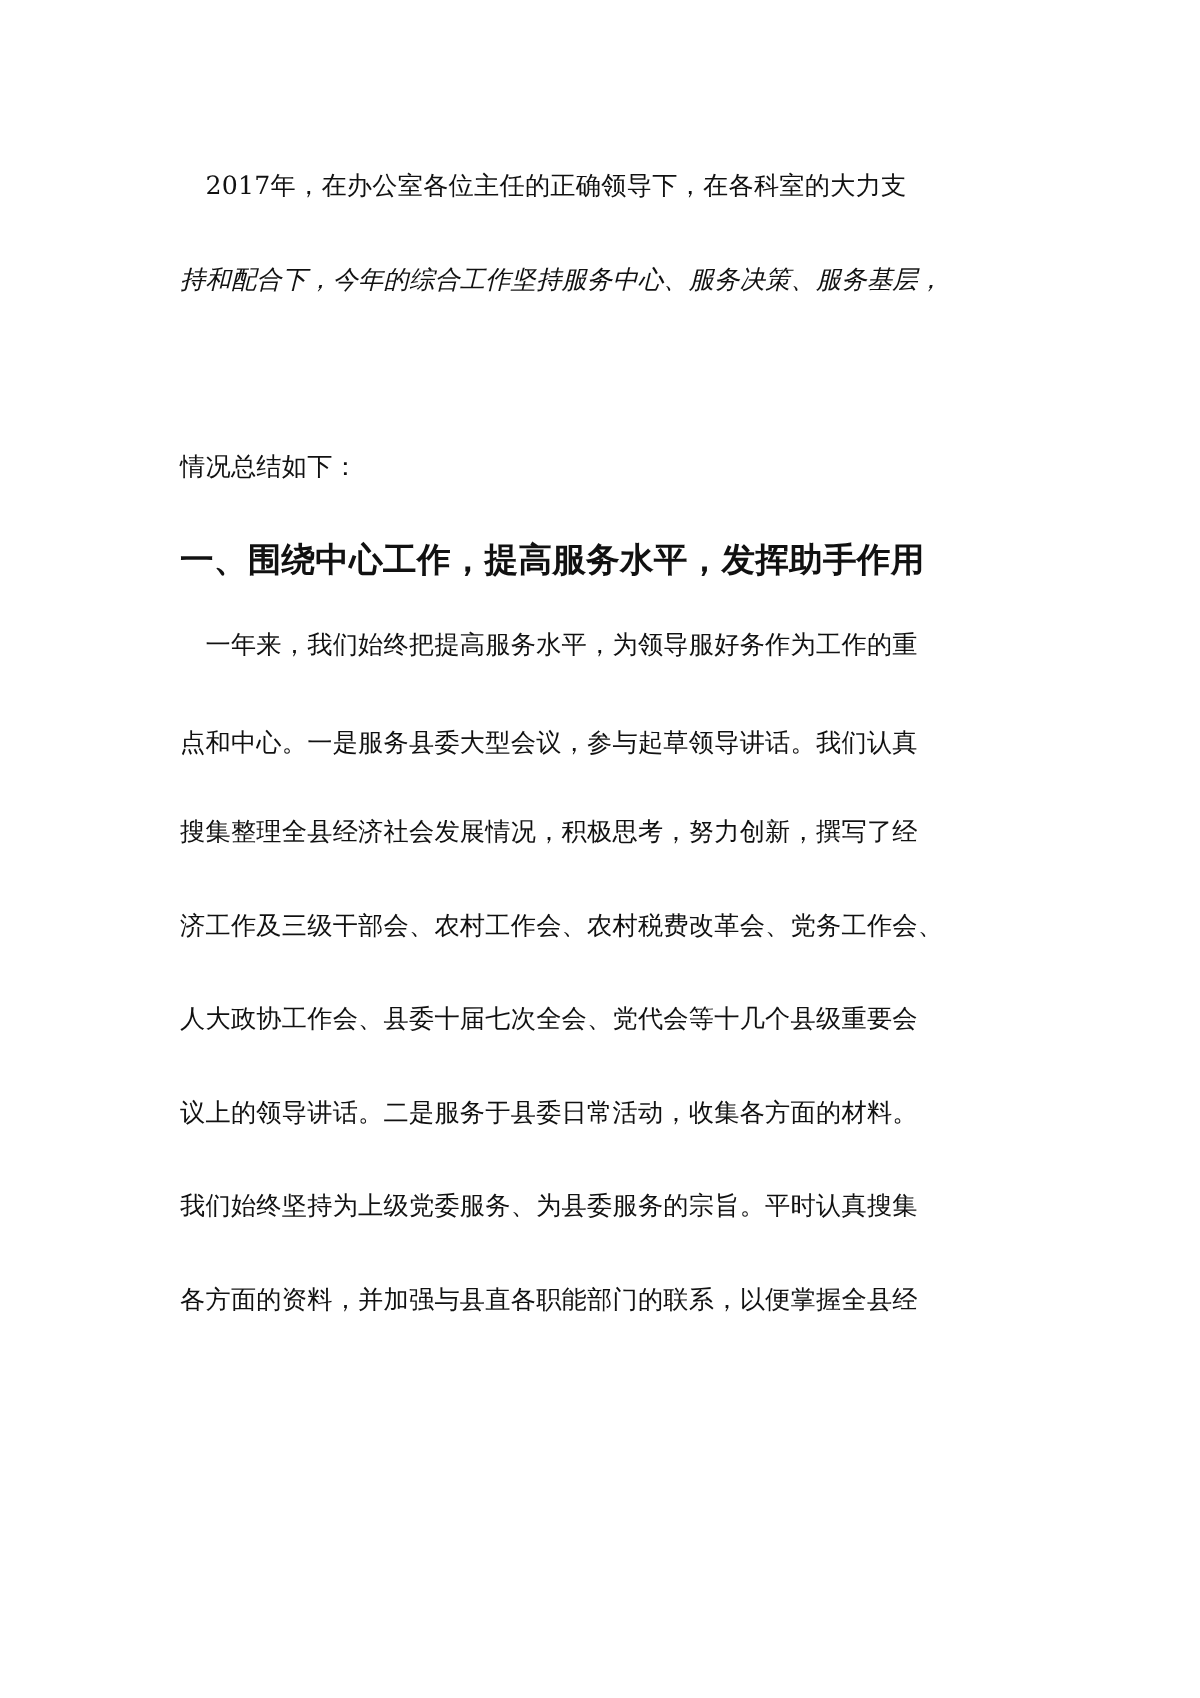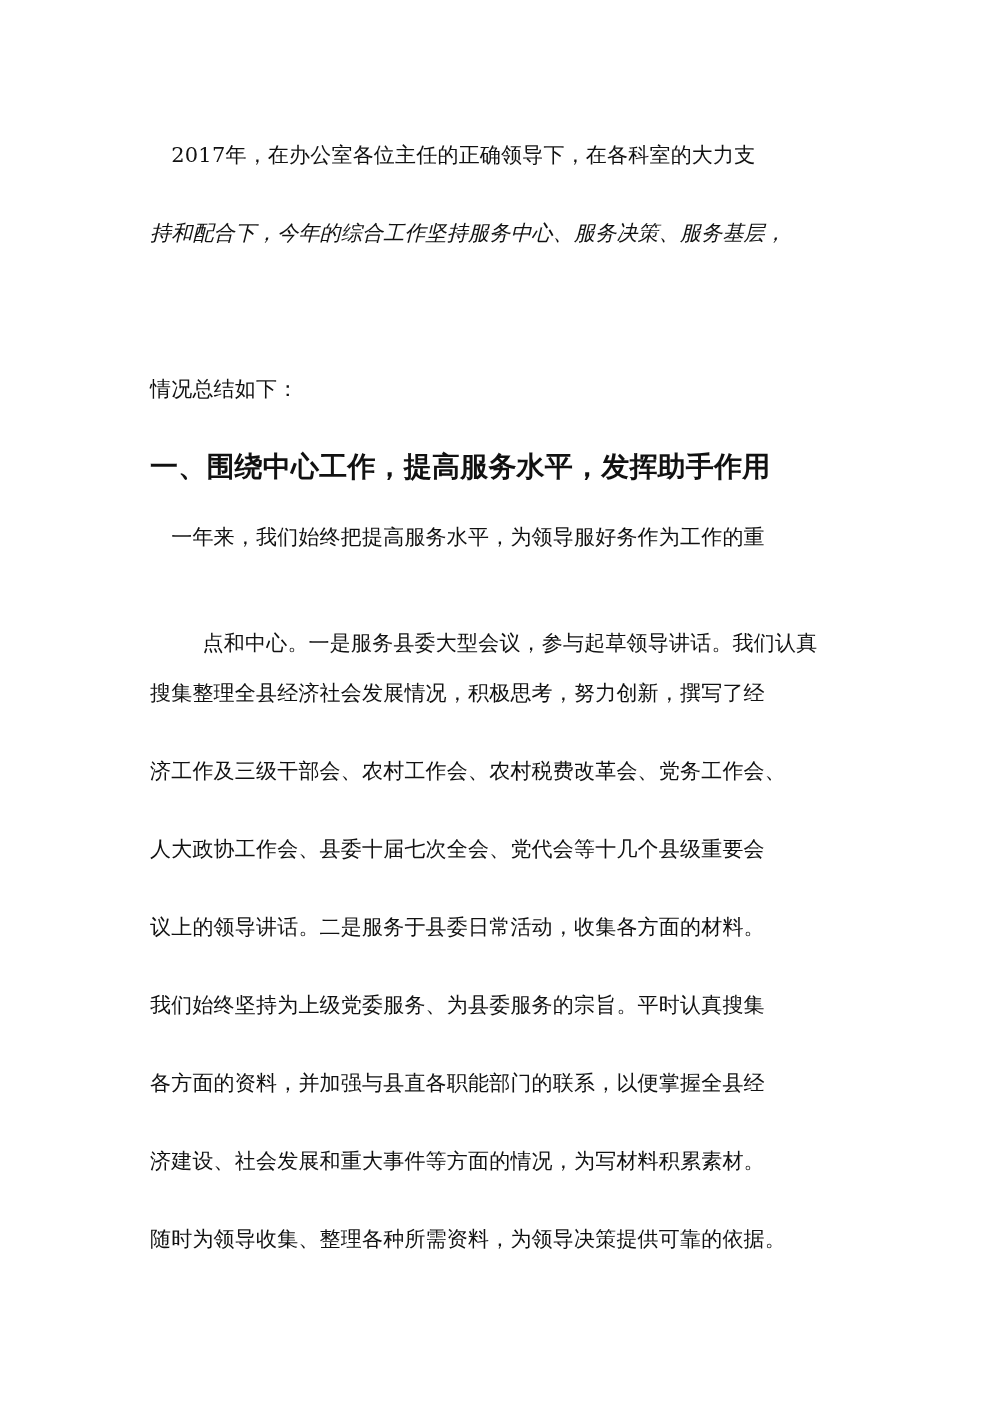--- a/index.html
+++ b/index.html
@@ -43,23 +43,21 @@
 
 <div class="page">
 
   <div class="line" style="top:140px;">　2017年，在办公室各位主任的正确领导下，在各科室的大力支</div>
   <div class="line" style="top:218px;font-style:italic;">持和配合下，今年的综合工作坚持服务中心、服务决策、服务基层，</div>
   <div class="line" style="top:374px;">情况总结如下：</div>
 
   <div class="line heading" style="top:452px;"> 一、围绕中心工作，提高服务水平，发挥助手作用</div>
 
   <div class="line" style="top:522px;">　一年来，我们始终把提高服务水平，为领导服好务作为工作的重</div>
-  <div class="line" style="top:628px;text-align:center;">点和中心。一是服务县委大型会议，参与起草领导讲话。我们认真</div>
+  <div class="line" style="top:604px;">点和中心。一是服务县委大型会议，参与起草领导讲话。我们认真</div>
   <div class="line" style="top:678px;">搜集整理全县经济社会发展情况，积极思考，努力创新，撰写了经</div>
   <div class="line" style="top:756px;">济工作及三级干部会、农村工作会、农村税费改革会、党务工作会、</div>
   <div class="line" style="top:834px;">人大政协工作会、县委十届七次全会、党代会等十几个县级重要会</div>
   <div class="line" style="top:912px;">议上的领导讲话。二是服务于县委日常活动，收集各方面的材料。</div>
   <div class="line" style="top:990px;">我们始终坚持为上级党委服务、为县委服务的宗旨。平时认真搜集</div>
   <div class="line" style="top:1068px;">各方面的资料，并加强与县直各职能部门的联系，以便掌握全县经</div>
-  <div class="line" style="top:1146px;">济建设、社会发展和重大事件等方面的情况，为写材料积累素材。</div>
-  <div class="line" style="top:1224px;">随时为领导收集、整理各种所需资料，为领导决策提供可靠的依据。</div>
 
 </div>
 
 </body></html>

